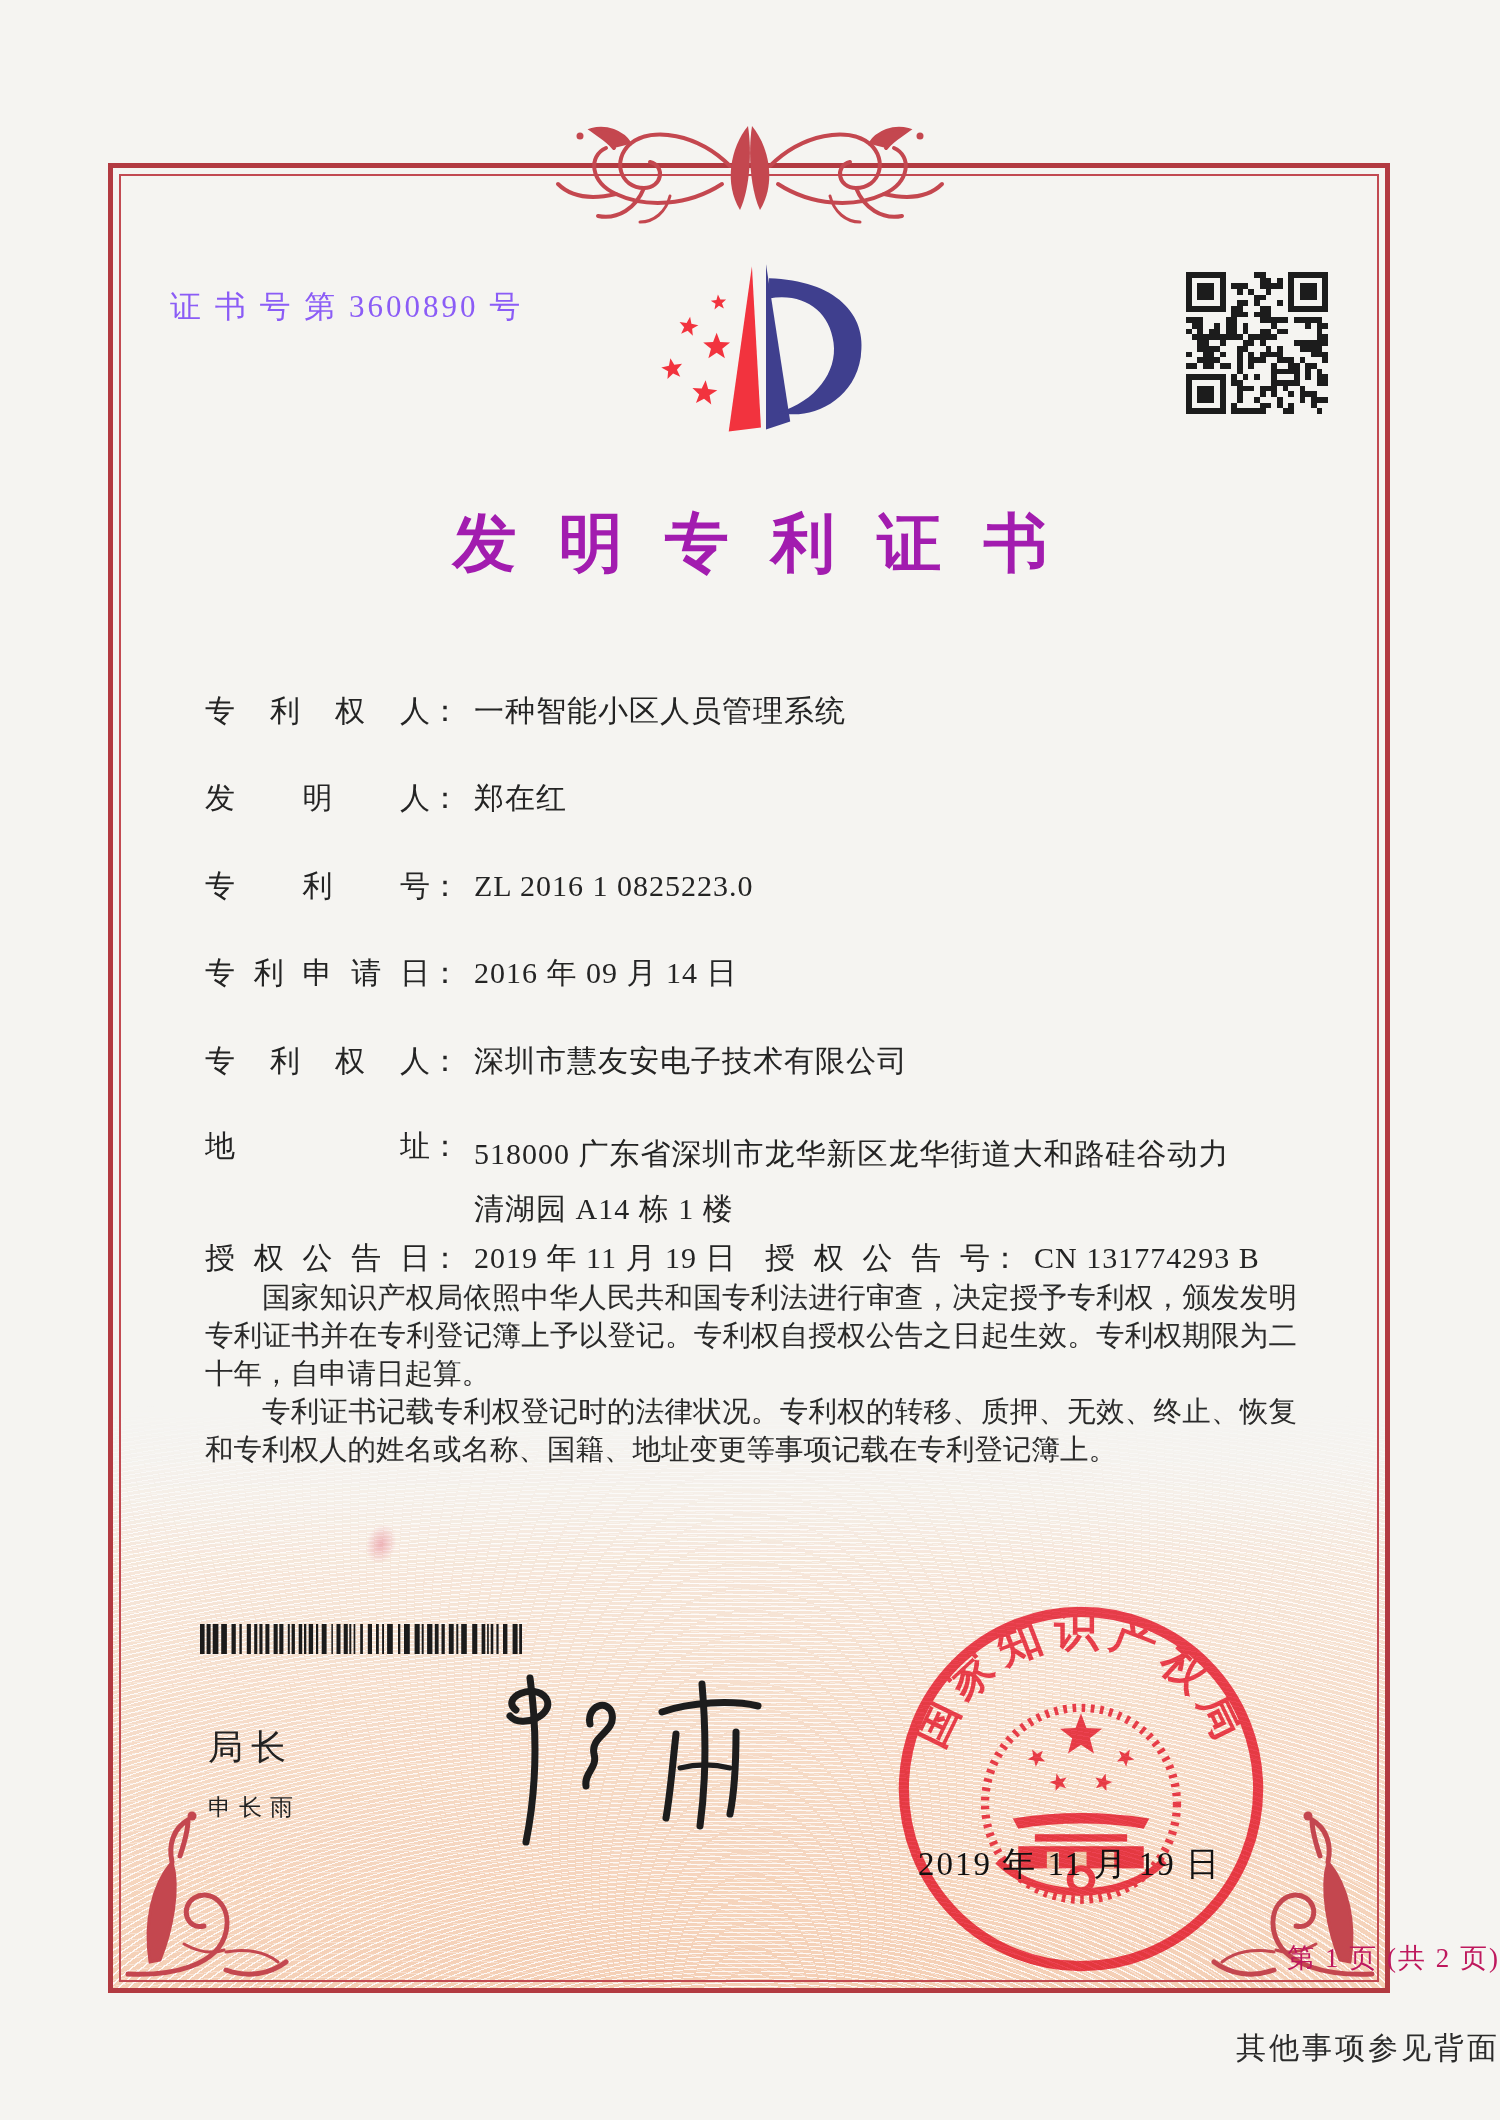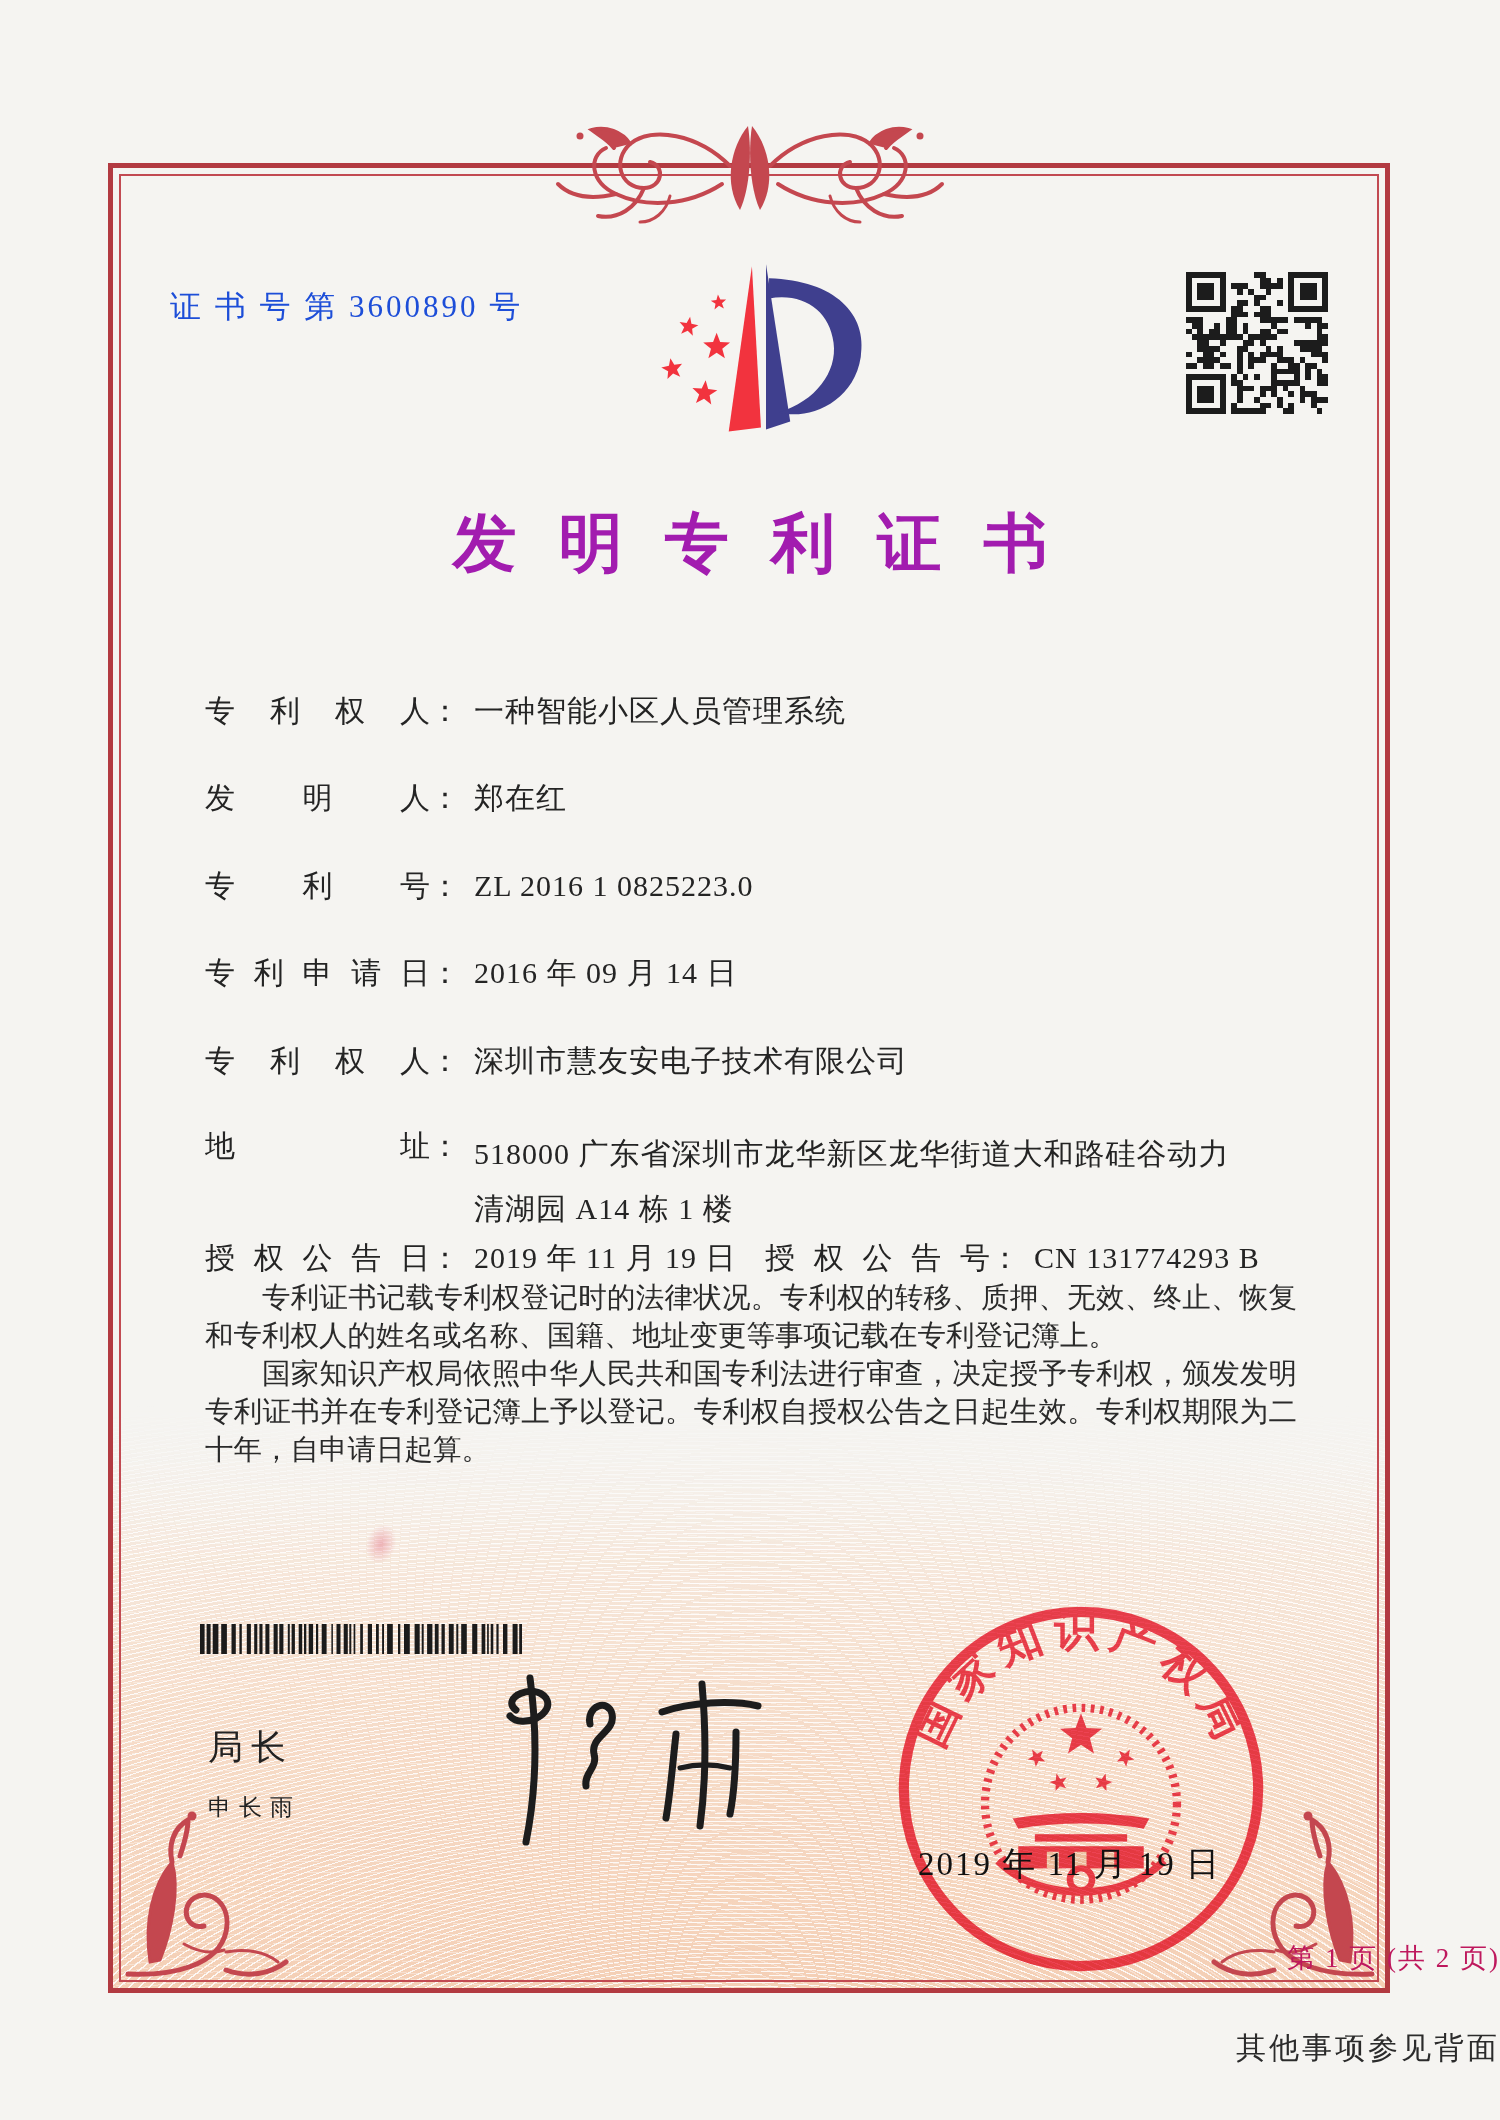--- a/index.html
+++ b/index.html
@@ -29,21 +29,21 @@
       linear-gradient(180deg, rgba(247,222,202,0) 0%, rgba(247,222,202,.45) 20%,
         rgba(246,215,192,.8) 52%, rgba(244,207,181,1) 100%);
     -webkit-mask-image:linear-gradient(180deg,transparent 0,#000 26%);
     mask-image:linear-gradient(180deg,transparent 0,#000 26%);
   }
   .smudge{left:366px;top:1524px;width:30px;height:40px;border-radius:50%;
     background:radial-gradient(closest-side,rgba(226,110,130,.45),rgba(226,110,130,0));
     transform:rotate(18deg);}
 
   
-  .cert-no{left:170px;top:286px;font-size:31px;letter-spacing:3px;color:#1d4ed8;}
+  .cert-no{left:170px;top:286px;font-size:31px;letter-spacing:3px;color:#8b5cf6;}
   .logo{left:638px;top:252px;width:252px;height:222px;}
   .qr{left:1186px;top:272px;width:142px;height:142px;}
   .title{left:0;top:500px;width:1500px;text-align:center;font-size:64px;
     font-weight:600;letter-spacing:.66em;text-indent:.66em;color:#a21caf;}
 
   
   .f-row{left:205px;font-size:30px;white-space:nowrap;color:#242424;}
   .f-label{display:inline-block;width:225px;text-align:justify;
     text-align-last:justify;-moz-text-align-last:justify;vertical-align:top;}
   .f-colon{display:inline-block;margin-right:14px;}
@@ -385,22 +385,22 @@
   <span class="f-label">地址</span><span class="f-colon">：</span><span class="addr-block"><span>518000 广东省深圳市龙华新区龙华街道大和路硅谷动力</span><br><span>清湖园 A14 栋 1 楼</span></span>
 </div>
 <div class="abs f-row" id="row-grant">
   <span class="f-label">授权公告日</span><span class="f-colon">：</span><span class="f-value">2019 年 11 月 19 日</span>
   <span class="grant-no-pair">
     <span class="f-label">授权公告号</span><span class="f-colon">：</span><span class="f-value">CN 131774293 B</span>
   </span>
 </div>
 
 <div class="abs body-text">
+  <p>国家知识产权局依照中华人民共和国专利法进行审查，决定授予专利权，颁发发明专利证书并在专利登记簿上予以登记。专利权自授权公告之日起生效。专利权期限为二十年，自申请日起算。</p>
   <p>专利证书记载专利权登记时的法律状况。专利权的转移、质押、无效、终止、恢复和专利权人的姓名或名称、国籍、地址变更等事项记载在专利登记簿上。</p>
-  <p>国家知识产权局依照中华人民共和国专利法进行审查，决定授予专利权，颁发发明专利证书并在专利登记簿上予以登记。专利权自授权公告之日起生效。专利权期限为二十年，自申请日起算。</p>
 </div>
 
 <svg class="abs barcode" viewBox="0 0 322 30" preserveAspectRatio="none">
   <g id="barcode-bars" fill="#1b1b1b">
       <rect x="0.0" y="0" width="4.6" height="30"></rect>
       <rect x="6.6" y="0" width="4.0" height="30"></rect>
       <rect x="12.7" y="0" width="5.7" height="30"></rect>
       <rect x="21.2" y="0" width="5.7" height="30"></rect>
       <rect x="31.5" y="0" width="4.3" height="30"></rect>
       <rect x="39.4" y="0" width="2.4" height="30"></rect>

